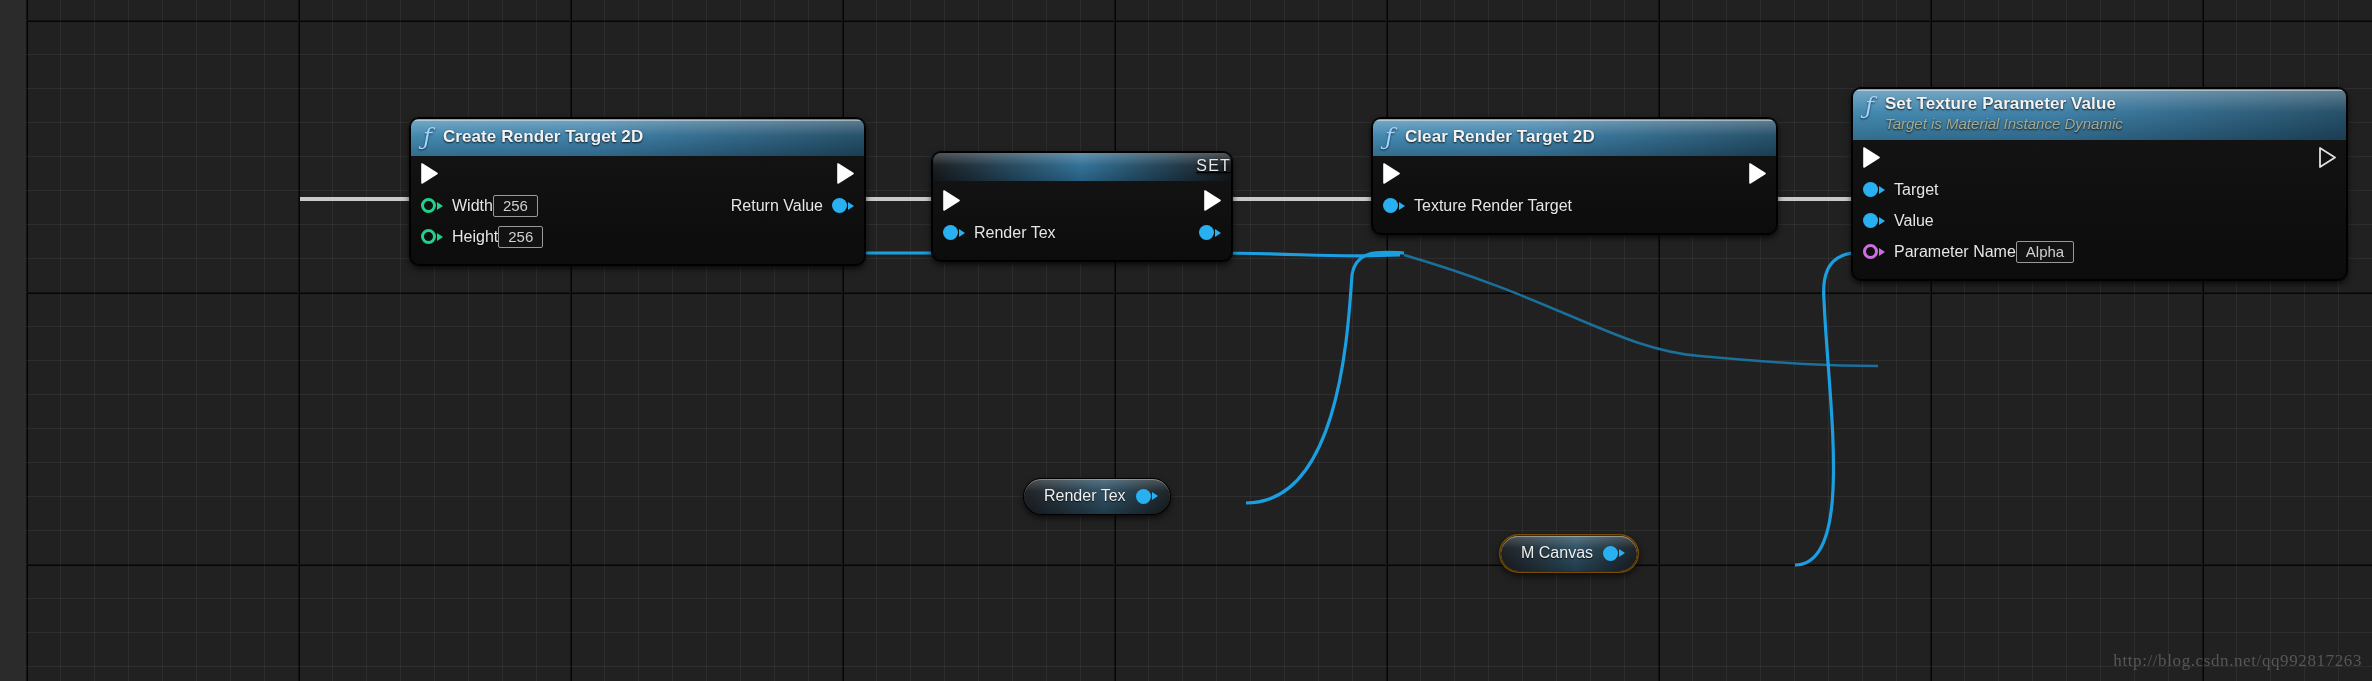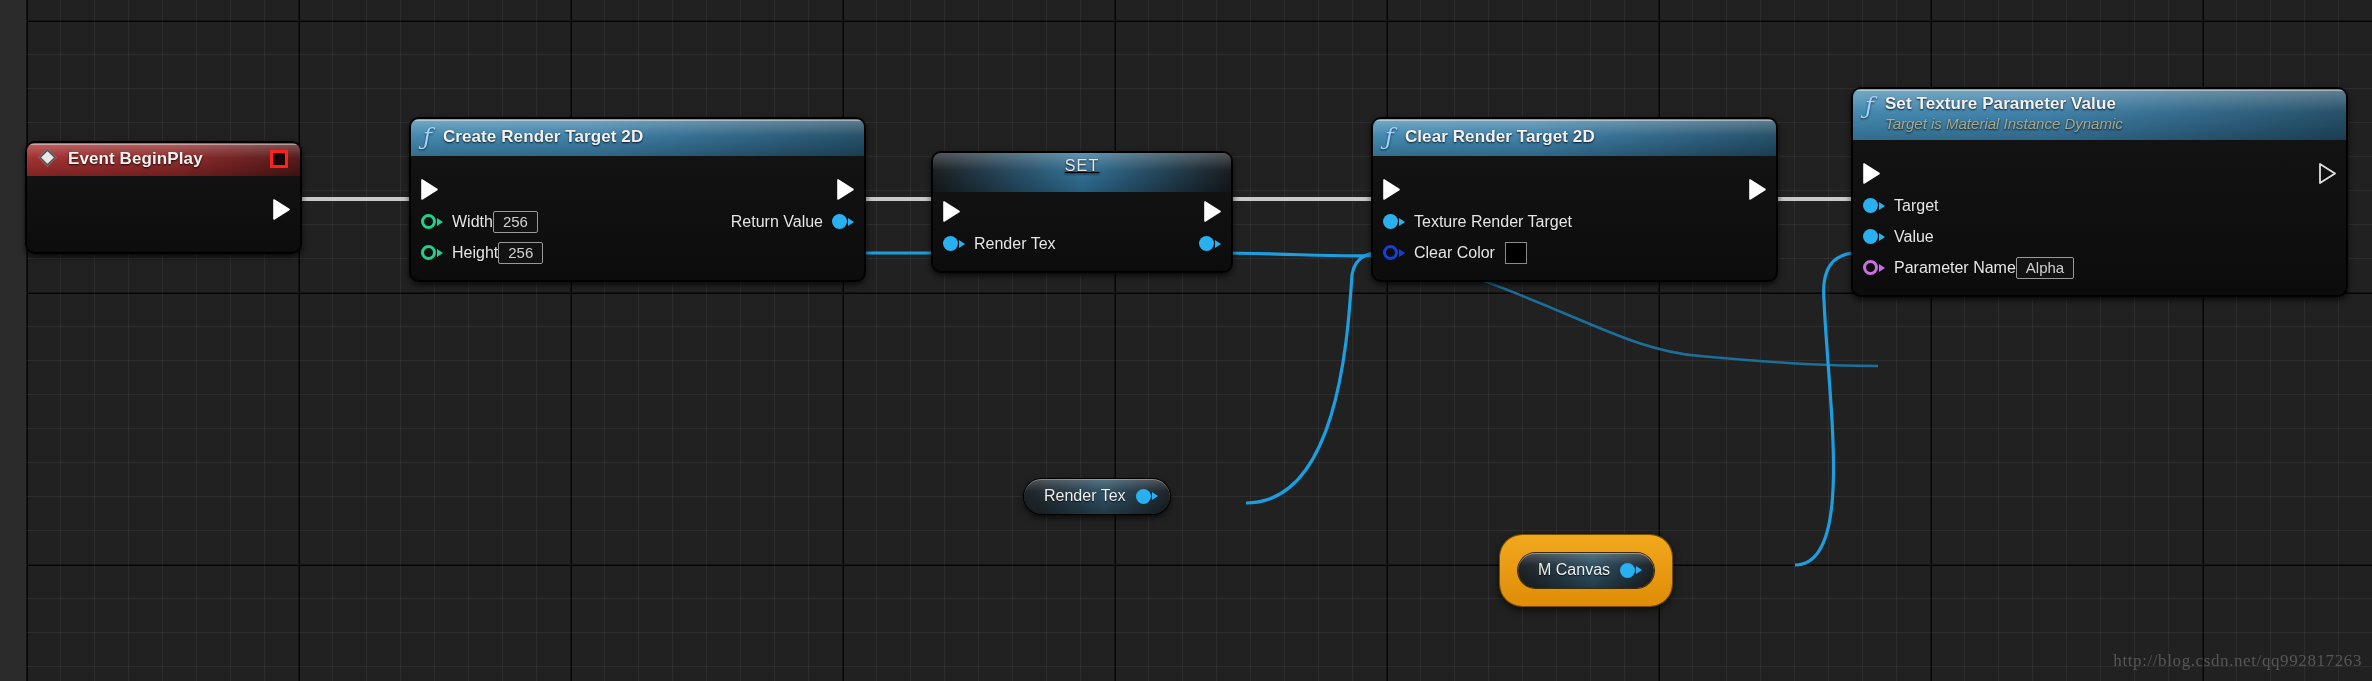--- a/index.html
+++ b/index.html
@@ -128,21 +128,21 @@
   }
 
   .event-delegate {
     margin-left: auto;
     width: 18px; height: 18px;
     border: 3px solid #ff2020;
     background: #1a0404;
     box-sizing: border-box;
   }
 
-  .node-body { position: relative; padding: 16px 0 12px 0; }
+  .node-body { position: relative; padding: 0 0 12px 0; }
 
   .pinrow {
     position: relative;
     display: flex;
     align-items: center;
     height: 31px;
     padding: 0 10px;
     box-sizing: border-box;
   }
   .pinrow.exec { height: 34px; }
@@ -216,38 +216,38 @@
     border-radius: 20px;
     padding: 8px 12px 9px 20px;
     background:
       linear-gradient(to bottom, rgba(255,255,255,0.22) 0%, rgba(255,255,255,0.02) 35%, rgba(0,0,0,0.25) 100%),
       linear-gradient(to right, #1c1f22 0%, #2c4f63 55%, #1a2024 100%);
     box-shadow: inset 0 1px 0 rgba(255,255,255,0.30), 0 0 0 1px #000, 0 3px 7px rgba(0,0,0,0.8);
   }
   .pill.selected {
     background: linear-gradient(to bottom, #f0a81e, #e08c06);
     box-shadow: 0 0 0 1px #7a4c00, 0 3px 9px rgba(0,0,0,0.8);
-    padding: 18px;
+    padding: 1px;
   }
   .pill.selected .pill-inner {
     box-shadow: inset 0 1px 0 rgba(255,255,255,0.35), 0 0 0 1px #3a2a05;
   }
   .pill-label {
     color: #efefef;
     font-size: 16px;
     margin-right: 10px;
     white-space: nowrap;
     text-shadow: 0 1px 1px rgba(0,0,0,0.8);
   }
 
   
   .set-header {
     position: relative;
-    text-align: center;
-    padding: 4px 0 17px 0;
+    text-align: right;
+    padding: 4px 0 6px 0;
     background:
       linear-gradient(to bottom, rgba(255,255,255,0.26) 0%, rgba(255,255,255,0.03) 45%, rgba(0,0,0,0.15) 100%),
       linear-gradient(to right, #15181b 0%, #2d6e95 50%, #13171a 100%);
     text-decoration: underline;
   }
   .set-title {
     color: #e8e8e8;
     font-size: 16px;
     letter-spacing: 1.2px;
     text-shadow: 0 1px 2px rgba(0,0,0,0.85);
@@ -286,41 +286,20 @@
 
     <path d="M 1208 253 C 1300 253, 1330 258, 1400 255" stroke="#1b9fe0" stroke-width="3.2" fill="none"></path>
 
     <path d="M 1246 503 C 1340 503, 1348 330, 1352 275 C 1356 248, 1382 252, 1404 253" stroke="#1b9fe0" stroke-width="3.2" fill="none"></path>
 
     <path d="M 1404 255 C 1560 300, 1620 350, 1700 356 C 1790 364, 1830 366, 1878 366" stroke="#1b6f9a" stroke-width="2.6" fill="none"></path>
 
     <path d="M 1795 565 C 1855 565, 1828 400, 1824 300 C 1820 250, 1850 252, 1878 252" stroke="#1b9fe0" stroke-width="3.2" fill="none"></path>
   </svg>
 
-  <div class="node" style="left:26px; top:142px; width:275px;">
-    <div class="node-inner">
-      <div class="node-header event">
-        <div class="hl"></div>
-        <span class="event-icon"></span>
-        <span class="node-title">Event BeginPlay</span>
-        <span class="event-delegate"></span>
-      </div>
-      <div class="node-body">
-        <div class="pinrow exec">
-          <span class="spacer"></span>
-          <span class="exec-pin">
-            <svg width="17" height="21" viewBox="0 0 17 21">
-              <path d="M1 1 L1 20 L16 10.5 Z" fill="#ffffff" stroke="#ffffff" stroke-width="1.6" stroke-linejoin="round"></path>
-            </svg>
-          </span>
-        </div>
-        <div style="height:14px"></div>
-      </div>
-    </div>
-  </div>
 
   <div class="node" style="left:410px; top:118px; width:455px;">
     <div class="node-inner">
       <div class="node-header fn">
         <div class="hl"></div>
         <span class="fx-icon">ƒ</span>
         <span class="node-title">Create Render Target 2D</span>
       </div>
       <div class="node-body">
 
@@ -429,28 +408,20 @@
         </div>
 
         <div class="pinrow">
           <span class="data-pin" style="color:#29b0f0;">
             <span class="dot filled" style="background:#29b0f0;"></span>
             <span class="arrowlet"></span>
           </span>
           <span class="pin-label">Texture Render Target</span>
         </div>
 
-        <div class="pinrow">
-          <span class="data-pin" style="color:#1040e0;">
-            <span class="dot hollow" style="border:3px solid #1040e0;"></span>
-            <span class="arrowlet"></span>
-          </span>
-          <span class="pin-label">Clear Color</span>
-          <span class="color-swatch"></span>
-        </div>
 
       </div>
     </div>
   </div>
 
   <div class="node" style="left:1852px; top:88px; width:495px;">
     <div class="node-inner">
       <div class="node-header fn" style="padding-top:5px; padding-bottom:8px;">
         <div class="hl"></div>
         <span class="fx-icon" style="align-self:flex-start;">ƒ</span>

